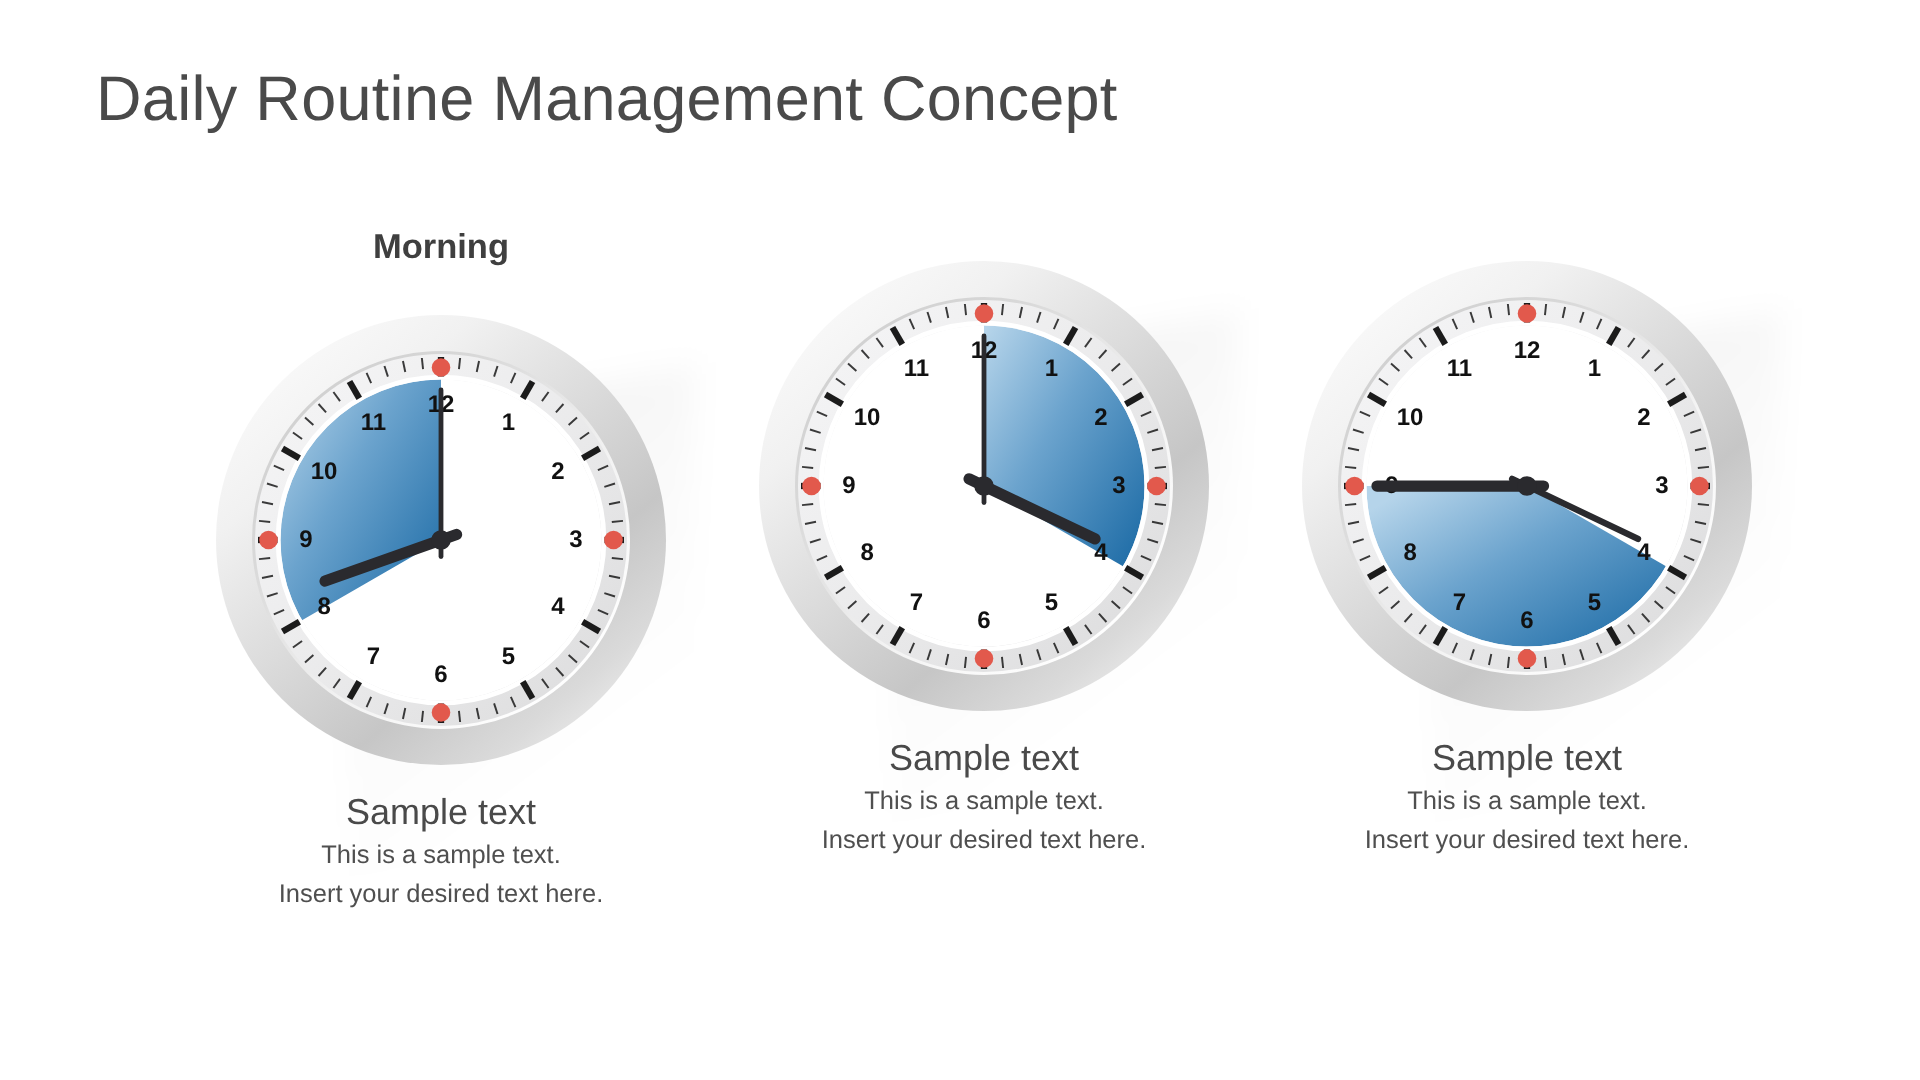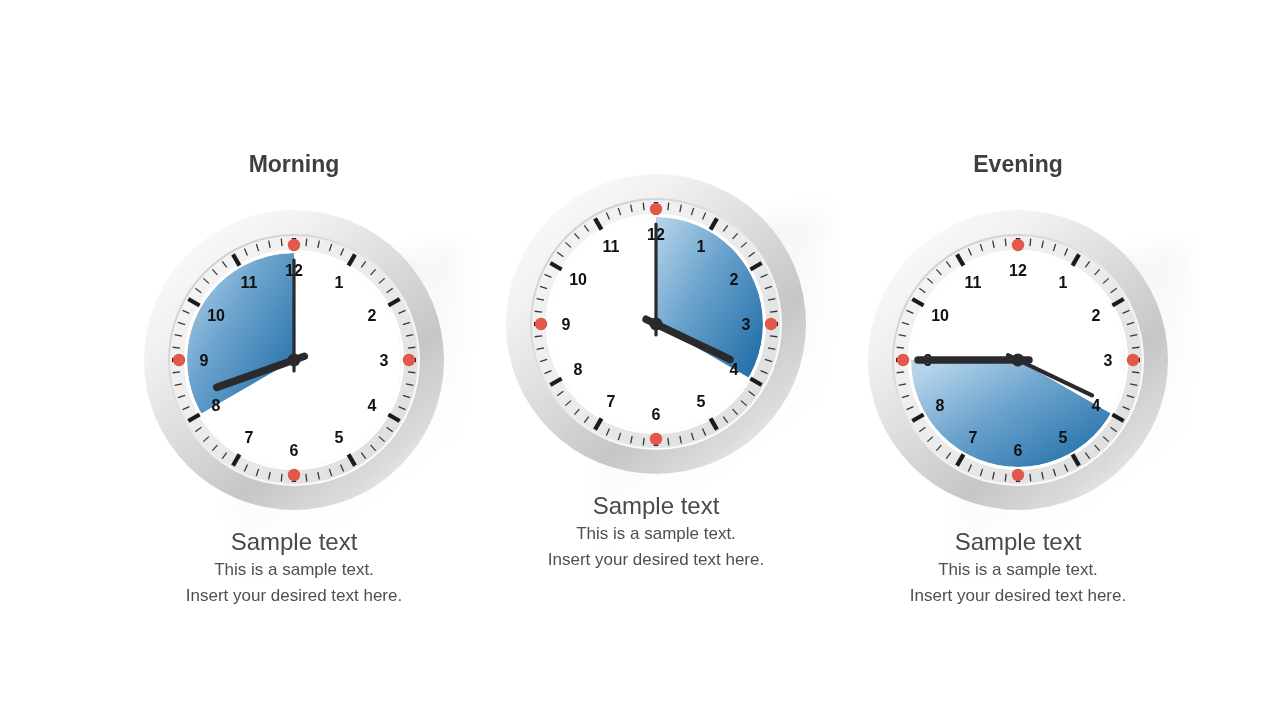--- a/index.html
+++ b/index.html
@@ -106,20 +106,21 @@
     font-weight: 400;
     color: #4f4f4f;
     line-height: 1.5;
   }
 </style>
 </head>
 <body>
 
 <div id="slide">
 
+  <div id="page-title">Daily Routine Management Concept</div>
 
   <div id="columns">
 
     <div class="column">
       <div class="col-heading">Morning</div>
       <div class="clock-wrap">
         <div class="clock-shadow"></div>
         <div class="clock-host">
             <svg viewBox="0 0 300 300" width="300" height="300" class="clock-svg">
               <defs>
@@ -389,21 +390,20 @@
           </div>
       </div>
       <div class="caption">
         <div class="caption-title">Sample text</div>
         <div class="caption-line">This is a sample text.</div>
         <div class="caption-line">Insert your desired text here.</div>
       </div>
     </div>
 
     <div class="column">
-      <div class="col-heading">Evening</div>
       <div class="clock-wrap">
         <div class="clock-shadow"></div>
         <div class="clock-host">
             <svg viewBox="0 0 300 300" width="300" height="300" class="clock-svg">
               <defs>
                 <linearGradient id="c2bez" x1="0.12" y1="0.05" x2="0.88" y2="0.95">
                   <stop offset="0%" stop-color="#fbfbfb"></stop>
                   <stop offset="22%" stop-color="#f1f1f1"></stop>
                   <stop offset="46%" stop-color="#dcdcdc"></stop>
                   <stop offset="70%" stop-color="#c6c6c6"></stop>

